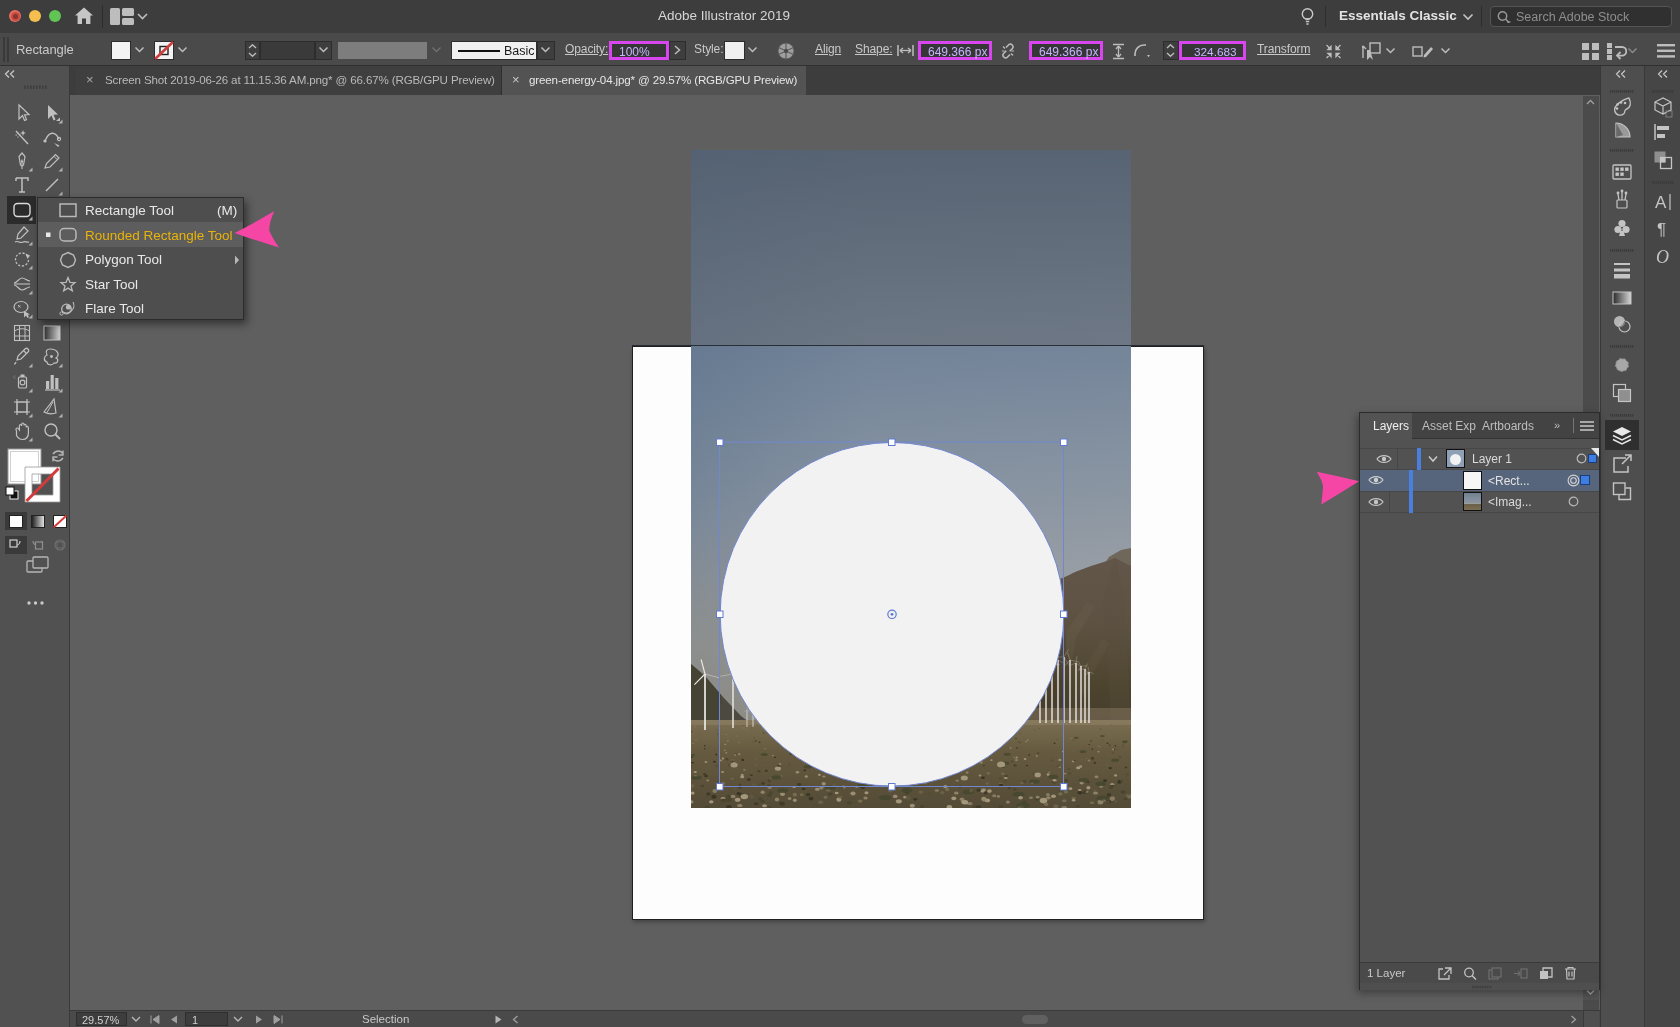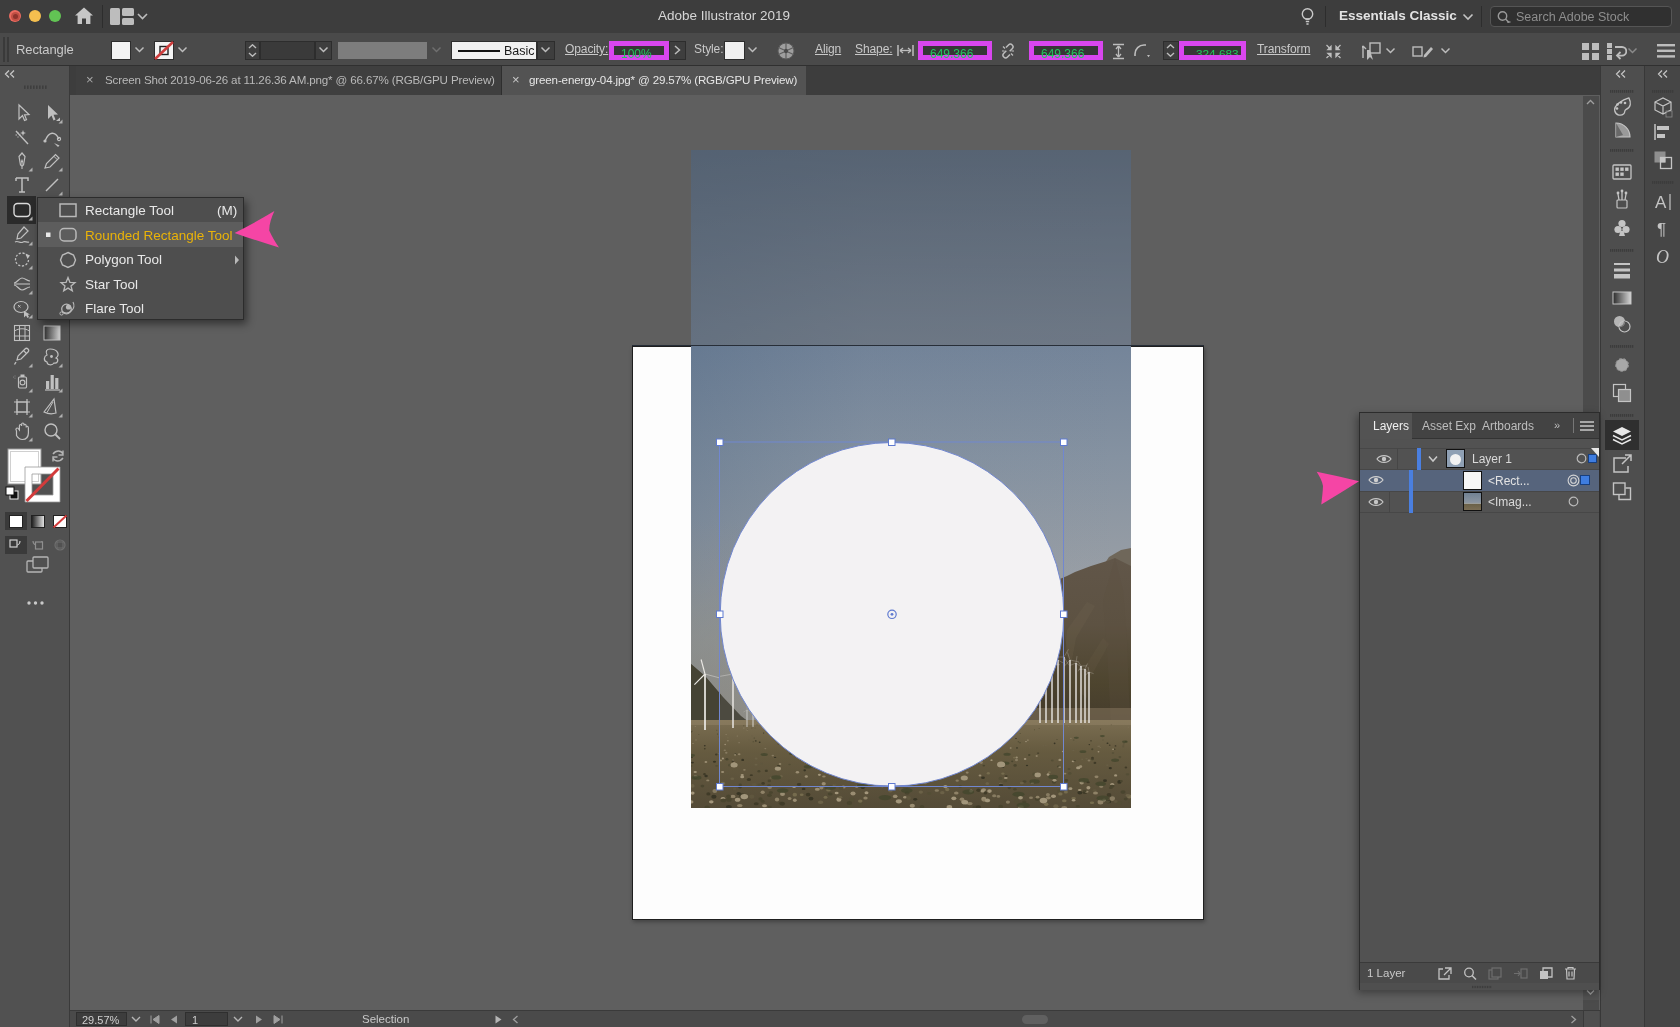--- a/index.html
+++ b/index.html
@@ -16,21 +16,21 @@
   background:#515151; border-right:1px solid #3a3a3a; }
 #canvas { position:absolute; left:70px; top:95px; width:1530px; height:915px;
   background:#5f5f5f; overflow:hidden; }
 #dock1 { position:absolute; left:1600px; top:66px; width:44px; height:961px;
   background:#4e4e4e; border-left:1px solid #383838; }
 #dock2 { position:absolute; left:1644px; top:66px; width:36px; height:961px;
   background:#464646; border-left:1px solid #383838; }
 #statusbar { position:absolute; left:70px; top:1010px; width:1530px; height:17px;
   background:#4a4a4a; border-top:1px solid #3a3a3a; }
 .tl { border-radius:50%; width:12px; height:12px; position:absolute; top:10px; }
-.field { background:#363636; border:5px solid #d946ef; color:#22c55e;
+.field { background:#363636; border:3px solid #d946ef; color:#c4b5fd;
   font-size:12px; line-height:17px; }
 .lbl { color:#c9c9c9; font-size:12px; letter-spacing:-0.1px; }
 .underline { text-decoration:underline; }
 </style>
 </head>
 <body>
 <div id="canvas">
   <div class="abs" style="left:562px;top:251px;width:572px;height:574px;background:#fdfdfd;border:1px solid #1f1f1f;box-shadow:1px 2px 4px rgba(0,0,0,0.3);"></div>
   <svg class="abs" style="left:621px;top:55px;" width="440" height="658" viewBox="0 0 440 658">
 <defs>
@@ -947,21 +947,21 @@
     <g fill="#bdbdbd">
       <rect x="0" y="0" width="18" height="2.4"></rect>
         <rect x="0" y="5.6" width="18" height="2.4"></rect>
         <rect x="0" y="11.2" width="18" height="2.4"></rect>
     </g>
   </svg>
 </div>
 <div id="tabrow" style="white-space:nowrap;font-stretch:normal;">
   <div class="abs" style="left:6px;top:0;width:426px;height:29px;background:#3f3f3f;border-right:1px solid #2e2e2e;">
     <div class="abs" style="left:10px;top:6px;color:#a9a9a9;font-size:13px;">×</div>
-    <div class="abs" style="left:29px;top:7px;color:#b9b9b9;font-size:11.6px;letter-spacing:-0.15px;white-space:nowrap;">Screen Shot 2019-06-26 at 11.26.36 AM.png* @ 66.67% (RGB/GPU Preview)</div>
+    <div class="abs" style="left:29px;top:7px;color:#b9b9b9;font-size:11.6px;letter-spacing:-0.15px;white-space:nowrap;">Screen Shot 2019-06-26 at 11.15.36 AM.png* @ 66.67% (RGB/GPU Preview)</div>
   </div>
   <div class="abs" style="left:432px;top:0;width:304px;height:29px;background:#535353;">
     <div class="abs" style="left:10px;top:6px;color:#c9c9c9;font-size:13px;">×</div>
     <div class="abs" style="left:27px;top:7px;color:#e6e6e6;font-size:11.6px;letter-spacing:-0.15px;white-space:nowrap;">green-energy-04.jpg* @ 29.57% (RGB/GPU Preview)</div>
   </div>
 </div>
 <div id="toolcol"></div>
 <div class="abs" style="left:1583px;top:96px;width:16px;height:914px;background:#4b4b4b;z-index:30;">
   <svg class="abs" style="left:3px;top:3px;" width="9" height="7" viewBox="0 0 9 7">
       <path d="M1 5 L4.5 1.5 L8 5" stroke="#9f9f9f" stroke-width="1.3" fill="none"></path>

